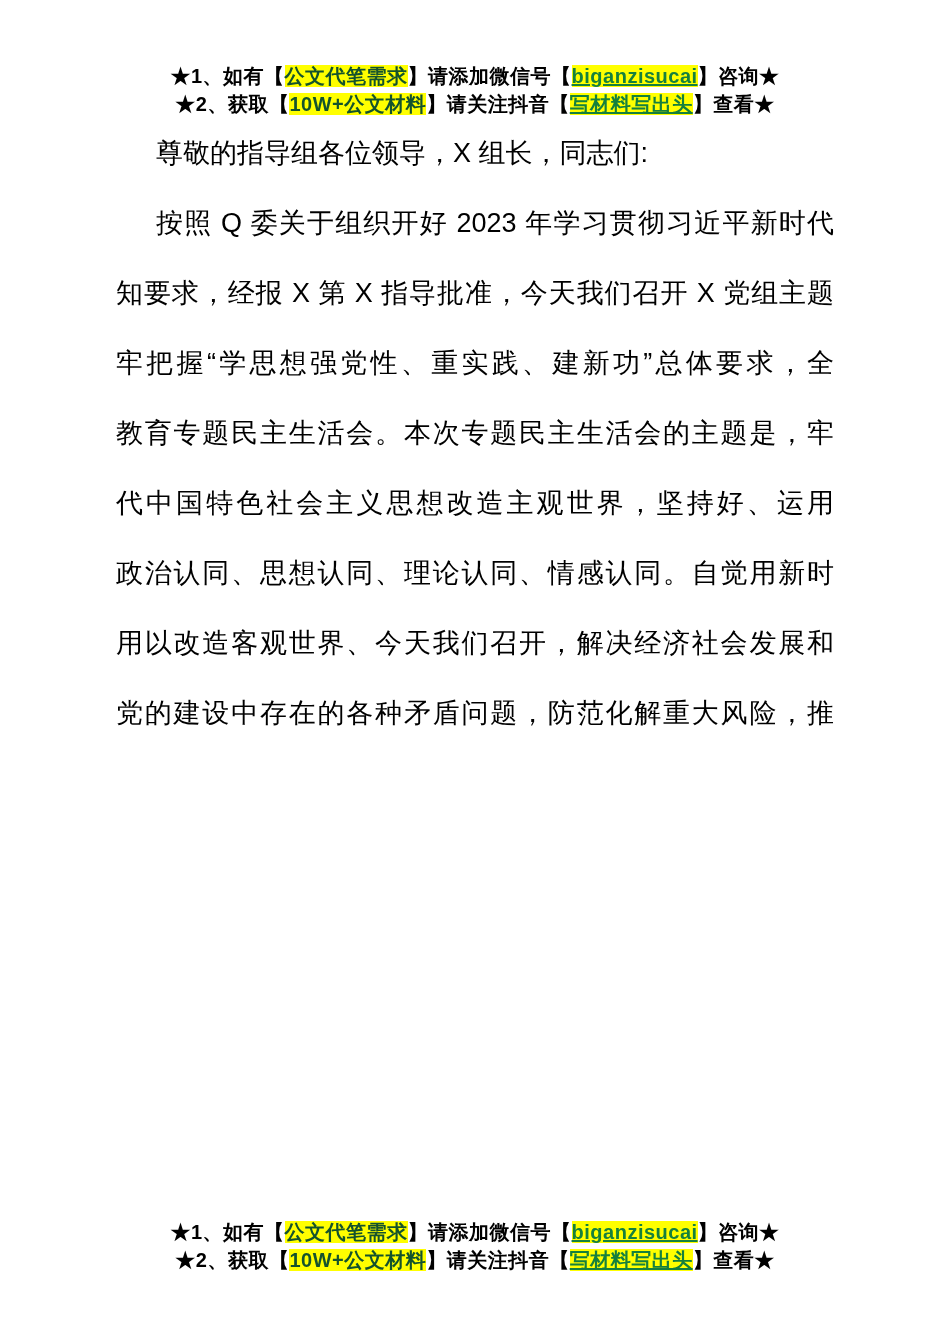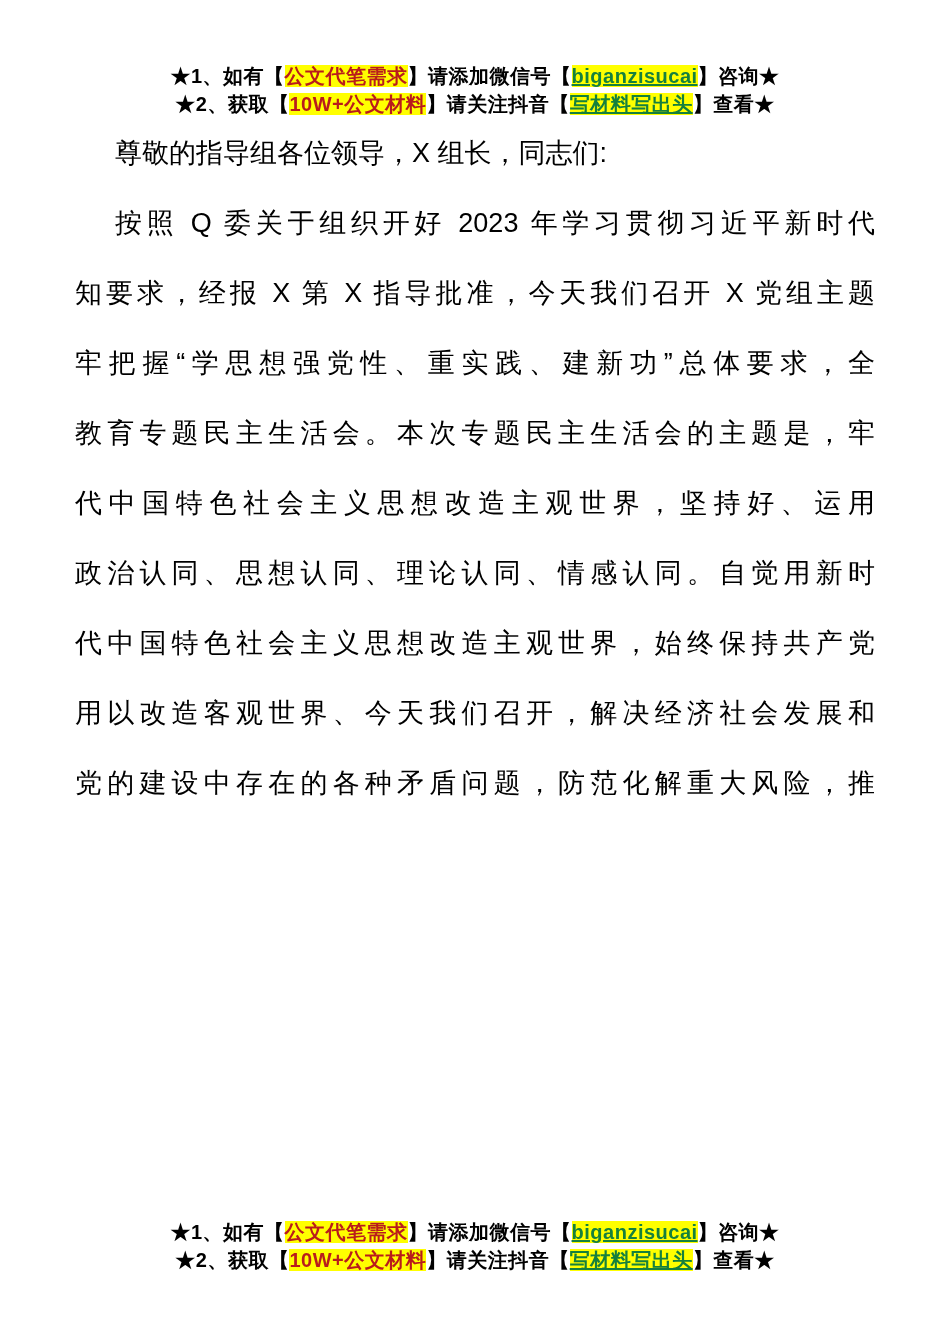--- a/index.html
+++ b/index.html
@@ -8,30 +8,30 @@
     position:relative;overflow:hidden;
     font-family:"Liberation Sans",sans-serif;color:#000000;
   }
   
   .notice{
     text-align:center;font-weight:bold;font-size:20px;line-height:28px;
     letter-spacing:0.5px;white-space:nowrap;
   }
   .notice-header{padding-top:62px;}
   .notice-footer{position:absolute;left:0;right:0;bottom:70px;}
-  .hl{background:#ffff00;color:#b91c1c;}
+  .hl{background:#ffff00;color:#14532d;}
   .hl-u{background:#ffff00;color:#15803d;text-decoration:underline;}
   .u{}
   
   .doc-title{
     margin-top:4px;text-align:center;font-weight:bold;font-size:30px;
   }
   .doc-title .t-line{height:70px;line-height:70px;overflow:hidden;}
   
-  .doc-body{padding:0 75px;}
+  .doc-body{padding:0 116px;}
   .b-line{
     height:70px;line-height:70px;font-size:27px;overflow:hidden;
     text-align:justify;text-align-last:justify;
   }
   .b-first{text-indent:40px;}
   .salutation{
     height:70px;line-height:70px;font-size:27px;overflow:hidden;
     text-indent:40px;text-align:left;text-align-last:left;
   }
 </style>
@@ -51,21 +51,20 @@
 
 
   <div class="doc-body">
     <div class="salutation">尊敬的指导组各位领导，X 组长，同志们:</div>
     <div class="b-line b-first">按照 Q 委关于组织开好 2023 年学习贯彻习近平新时代</div>
     <div class="b-line">知要求，经报 X 第 X 指导批准，今天我们召开 X 党组主题</div>
     <div class="b-line">牢把握“学思想强党性、重实践、建新功”总体要求，全</div>
     <div class="b-line">教育专题民主生活会。本次专题民主生活会的主题是，牢</div>
     <div class="b-line">代中国特色社会主义思想改造主观世界，坚持好、运用</div>
     <div class="b-line">政治认同、思想认同、理论认同、情感认同。自觉用新时</div>
-    <div class="b-line">代中国特色社会主义思想改造主观世界，始终保持共产党</div>
     <div class="b-line">用以改造客观世界、今天我们召开，解决经济社会发展和</div>
     <div class="b-line">党的建设中存在的各种矛盾问题，防范化解重大风险，推</div>
   </div>
 
   <div class="notice notice-footer">
     <div>
       <span>★1、如有【</span><span class="hl">公文代笔需求</span><span>】请</span><span class="u">添加</span><span>微信号【</span><span class="hl-u">biganzisucai</span><span>】咨询★</span>
     </div>
     <div>
       <span>★2、获取【</span><span class="hl">10W+公文材料</span><span>】请</span><span class="u">关注</span><span>抖音【</span><span class="hl-u">写材料写出头</span><span>】查看★</span>

